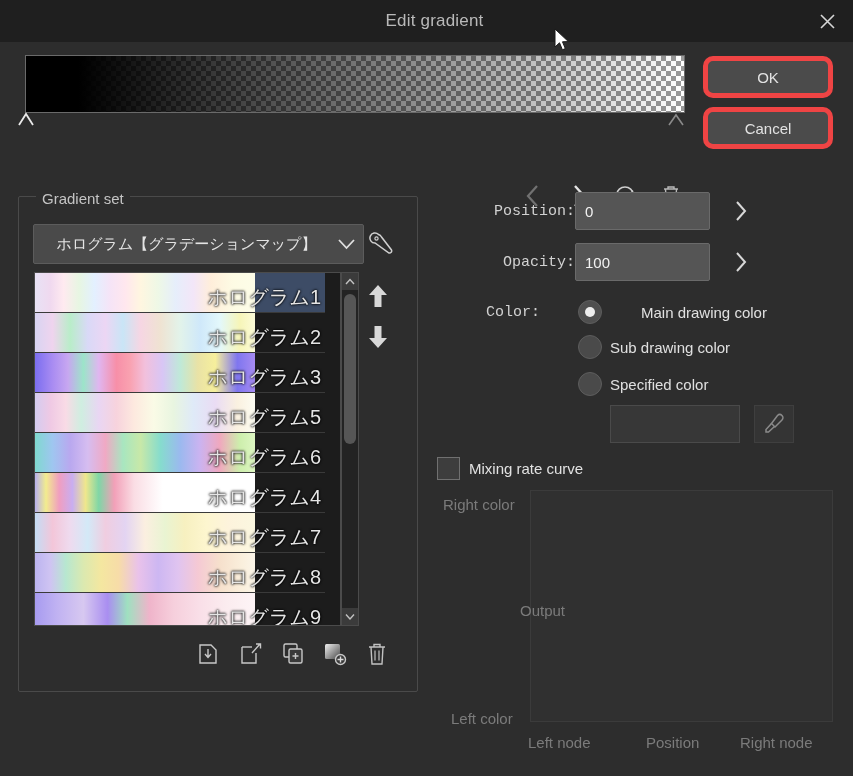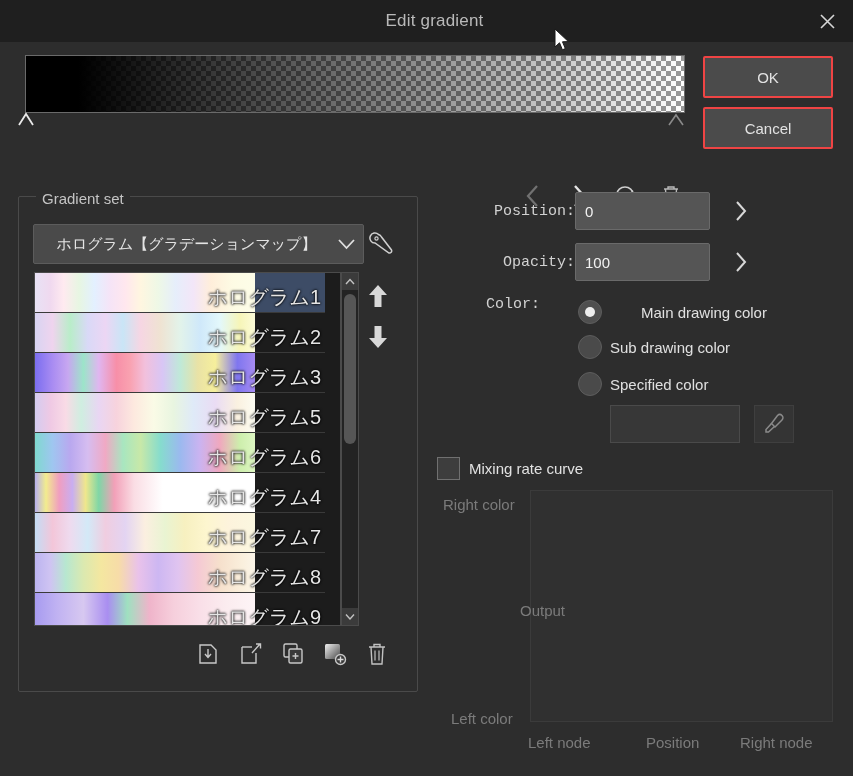--- a/index.html
+++ b/index.html
@@ -47,21 +47,21 @@
   .node-marker {
     position: absolute; width: 18px; height: 14px; cursor: pointer;
   }
   .node-marker svg { display: block; }
   .node-left  { left: 17px; top: 70px; }
   .node-right { left: 667px; top: 70px; }
 
   
   .btn {
     position: absolute; width: 130px; height: 42px;
-    background: #4b4b4b; border: 2px solid #ef4444; border-radius: 2px;
+    background: #4b4b4b; border: 5px solid #ef4444; border-radius: 10px;
     color: #e2e2e2; font-size: 15px;
     display: flex; align-items: center; justify-content: center;
     cursor: pointer;
   }
   .btn-ok     { left: 703px; top: 56px; }
   .btn-cancel { left: 703px; top: 107px; }
 
   
   .node-tools { position: absolute; left: 520px; top: 136px; width: 165px; height: 36px; display: flex; align-items: center; gap: 20px; }
   .ntool { width: 26px; height: 30px; display: flex; align-items: center; justify-content: center; cursor: pointer; }
@@ -136,21 +136,21 @@
   .list-tools {
     position: absolute; left: 195px; top: 636px; width: 200px; height: 36px;
     display: flex; align-items: center; gap: 14px;
   }
   .ltool { width: 28px; height: 30px; display: flex; align-items: center; justify-content: center; cursor: pointer; }
 
   
   .field-label { position: absolute; font-size: 15px; color: #d2d2d2; text-align: right; font-family: Liberation Mono, monospace; }
   .lbl-position { left: 440px; top: 203px; width: 135px; }
   .lbl-opacity  { left: 440px; top: 254px; width: 135px; }
-  .lbl-color    { left: 440px; top: 296px; width: 100px; }
+  .lbl-color    { left: 440px; top: 304px; width: 100px; }
 
   .num-field {
     position: absolute; width: 135px; height: 38px;
     background: #555555; border: 1px solid #6a6a6a; border-radius: 2px;
     color: #f2f2f2; font-size: 15px;
     display: flex; align-items: center; padding-left: 9px;
     font-family: "Liberation Sans", sans-serif;
   }
   .fld-position { left: 575px; top: 192px; }
   .fld-opacity  { left: 575px; top: 243px; }

